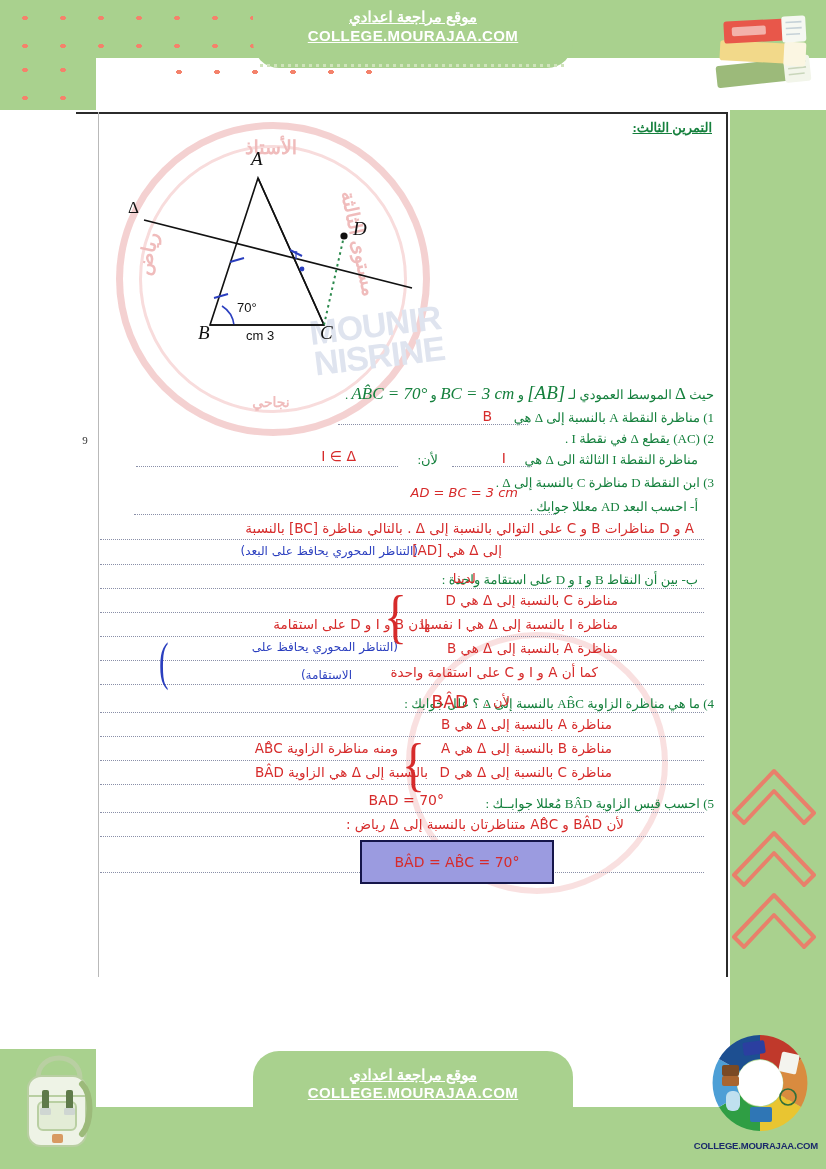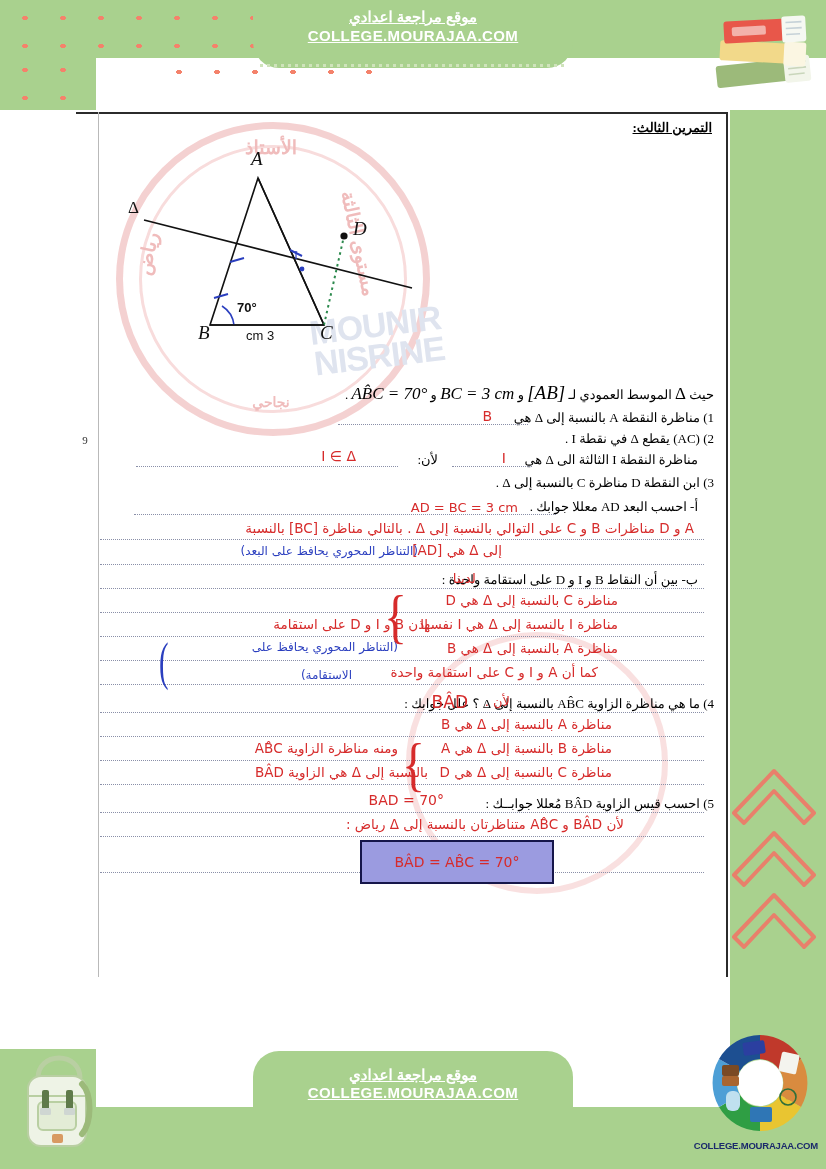--- a/index.html
+++ b/index.html
@@ -141,21 +141,21 @@
   .ang-lbl{
     position:absolute;font-size:13px;font-family:"Liberation Sans",sans-serif;color:#111;
   }
   .len-lbl{
     position:absolute;font-size:13px;font-family:"Liberation Sans",sans-serif;color:#111;
   }
 
   
   .stmt{
     position:absolute;right:14px;
-    font-family:"Liberation Serif",serif;font-size:13px;color:#000000;
+    font-family:"Liberation Serif",serif;font-size:13px;color:#15803d;
     direction:rtl;text-align:right;white-space:nowrap;
   }
   .mathi{font-style:italic;font-family:"Liberation Serif",serif;font-size:16px;}
 
   
   .rule{
     position:absolute;height:0;border-top:1.5px dotted #8a8fa8;
   }
 
   
@@ -321,21 +321,21 @@
       <path d="M128 185 A26 26 0 0 0 116 166" fill="none" stroke="#2b3fbf" stroke-width="1.6"></path>
 
       <line x1="104" y1="185" x2="218" y2="185" stroke="#111" stroke-width="1.4"></line>
     </svg>
     <div class="fig-lbl" style="left:145px;top:8px;">A</div>
     <div class="fig-lbl" style="left:92px;top:182px;">B</div>
     <div class="fig-lbl" style="left:214px;top:182px;">C</div>
     <div class="fig-lbl" style="left:247px;top:78px;">D</div>
     <div class="fig-lbl up" style="left:22px;top:58px;font-size:17px;">Δ</div>
     <div class="fig-lbl" style="left:188px;top:108px;font-size:12px;color:#2b3fbf;font-style:normal;">I</div>
-    <div class="ang-lbl" style="left:131px;top:160px;font-weight:bold;">70°</div>
+    <div class="ang-lbl" style="left:131px;top:160px;">70°</div>
     <div class="len-lbl" style="left:140px;top:188px;">3 cm</div>
   </div>
 
 
   <div class="stmt" style="top:270px;">
     <span>حيث</span>
     <span style="font-size:17px;">Δ</span>
     <span>الموسط العمودي لـ</span>
     <span class="mathi" style="font-size:19px;">[AB]</span>
     <span>و</span>
@@ -368,21 +368,21 @@
   <div class="stmt" style="top:363px;">
     <span>3)</span>
     <span>ابن النقطة D مناظرة C بالنسبة إلى Δ .</span>
   </div>
 
   <div class="stmt" style="top:387px;right:30px;">
     <span>أ-</span>
     <span>احسب البعد AD معللا جوابك .</span>
   </div>
   <div class="rule" style="top:402px;right:172px;left:58px;"></div>
-  <div class="hw hw-lat" style="top:388px;right:210px;font-size:13px;">AD = BC = 3 cm</div>
+  <div class="hw hw-lat" style="top:373px;right:210px;font-size:13px;font-style:italic;">AD = BC = 3 cm</div>
   <div class="hw" style="top:408px;right:34px;font-size:13.5px;">A و D مناظرات B و C على التوالي بالنسبة إلى Δ . بالتالي مناظرة [BC] بالنسبة</div>
   <div class="rule" style="top:427px;right:24px;left:24px;"></div>
   <div class="hw" style="top:430px;right:226px;font-size:13.5px;">إلى Δ هي [AD]</div>
   <div class="hw hw-blue" style="top:432px;right:310px;font-size:12px;">(التناظر المحوري يحافظ على البعد)</div>
   <div class="rule" style="top:452px;right:24px;left:24px;"></div>
 
   <div class="stmt" style="top:460px;right:30px;">
     <span>ب-</span>
     <span>بين أن النقاط B و I و D على استقامة واحدة :</span>
   </div>

